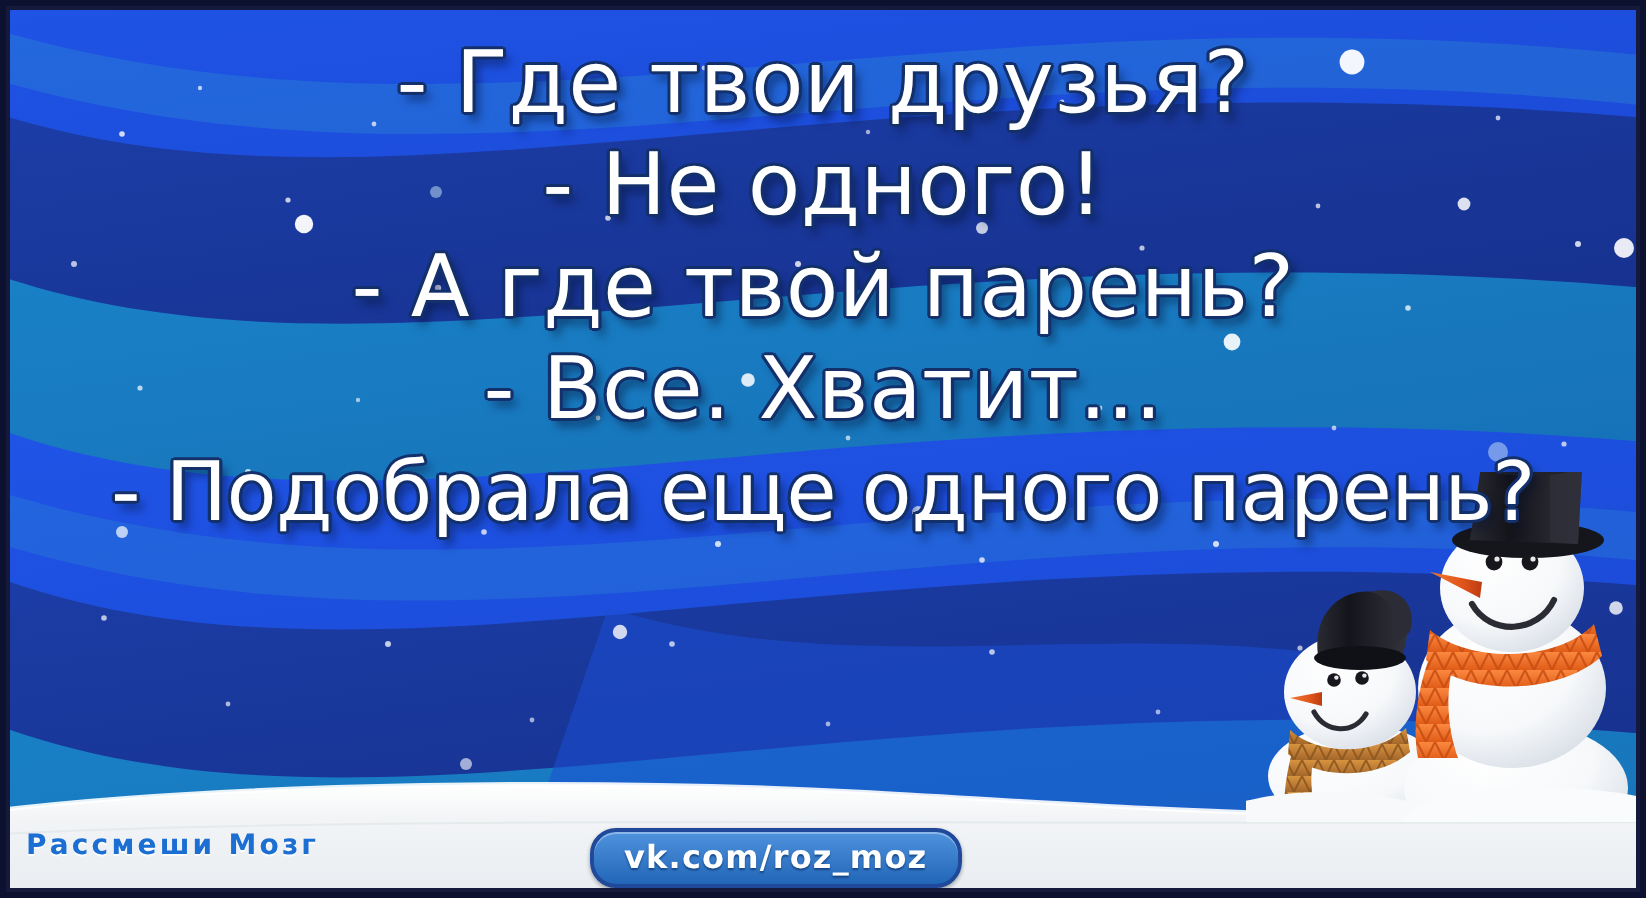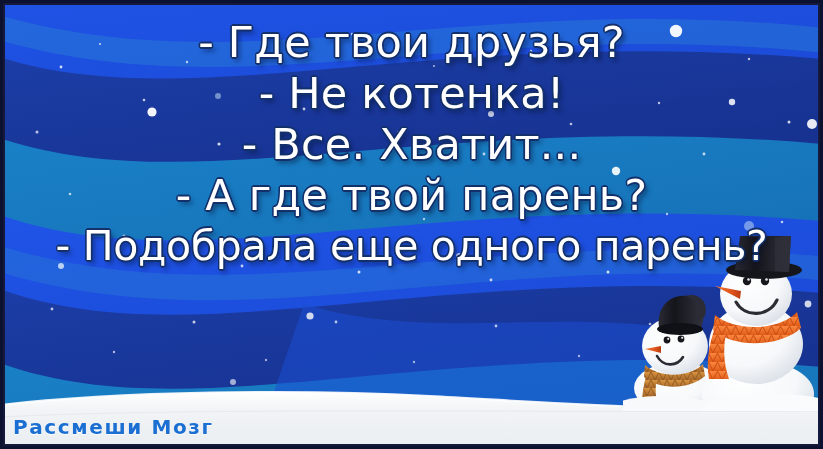--- a/index.html
+++ b/index.html
@@ -76,21 +76,21 @@
 
   
   .footer{
     position:absolute;left:4px;right:4px;bottom:0;height:46px;
     z-index:35;
   }
   .brand{
     position:absolute;left:9px;top:12px;
     font-family:"DejaVu Sans",sans-serif;
     font-weight:bold;
-    font-size:20px;
+    font-size:14px;
     letter-spacing:1.6px;
     color:#1b6ed2;
     text-shadow:0 1px 0 rgba(255,255,255,.85);
   }
   .vk-badge{
     position:absolute;left:291px;top:11px;
     display:inline-block;
     padding:3px 15px 4px 15px;
     border-radius:13px;
     background:linear-gradient(#4f92dd,#2266b8);
@@ -307,25 +307,28 @@
         </g>
       </g>
 
       <ellipse cx="40" cy="176" rx="58" ry="16" fill="#f7f9fb"></ellipse>
       <ellipse cx="150" cy="176" rx="72" ry="18" fill="#fafbfc"></ellipse>
     </svg>
   </div>
 
   <div class="jokeblock">
     <div class="jline">- Где твои друзья?</div>
-    <div class="jline">- Не котенка!</div>
+    <div class="jline">- Не одного!</div>
+    <div class="jline">- А где твой парень?</div>
     <div class="jline">- Все. Хватит...</div>
-    <div class="jline">- А где твой парень?</div>
     <div class="jline wide">- Подобрала еще одного парень?</div>
   </div>
 
   <div class="footer">
     <div class="brand">Рассмеши Мозг</div>
+    <div class="vk-badge">
+      <span>vk.com/roz_moz</span>
+    </div>
   </div>
 
   <div class="frame"></div>
   <div class="frame-inner"></div>
 </div>
 
 </body></html>

